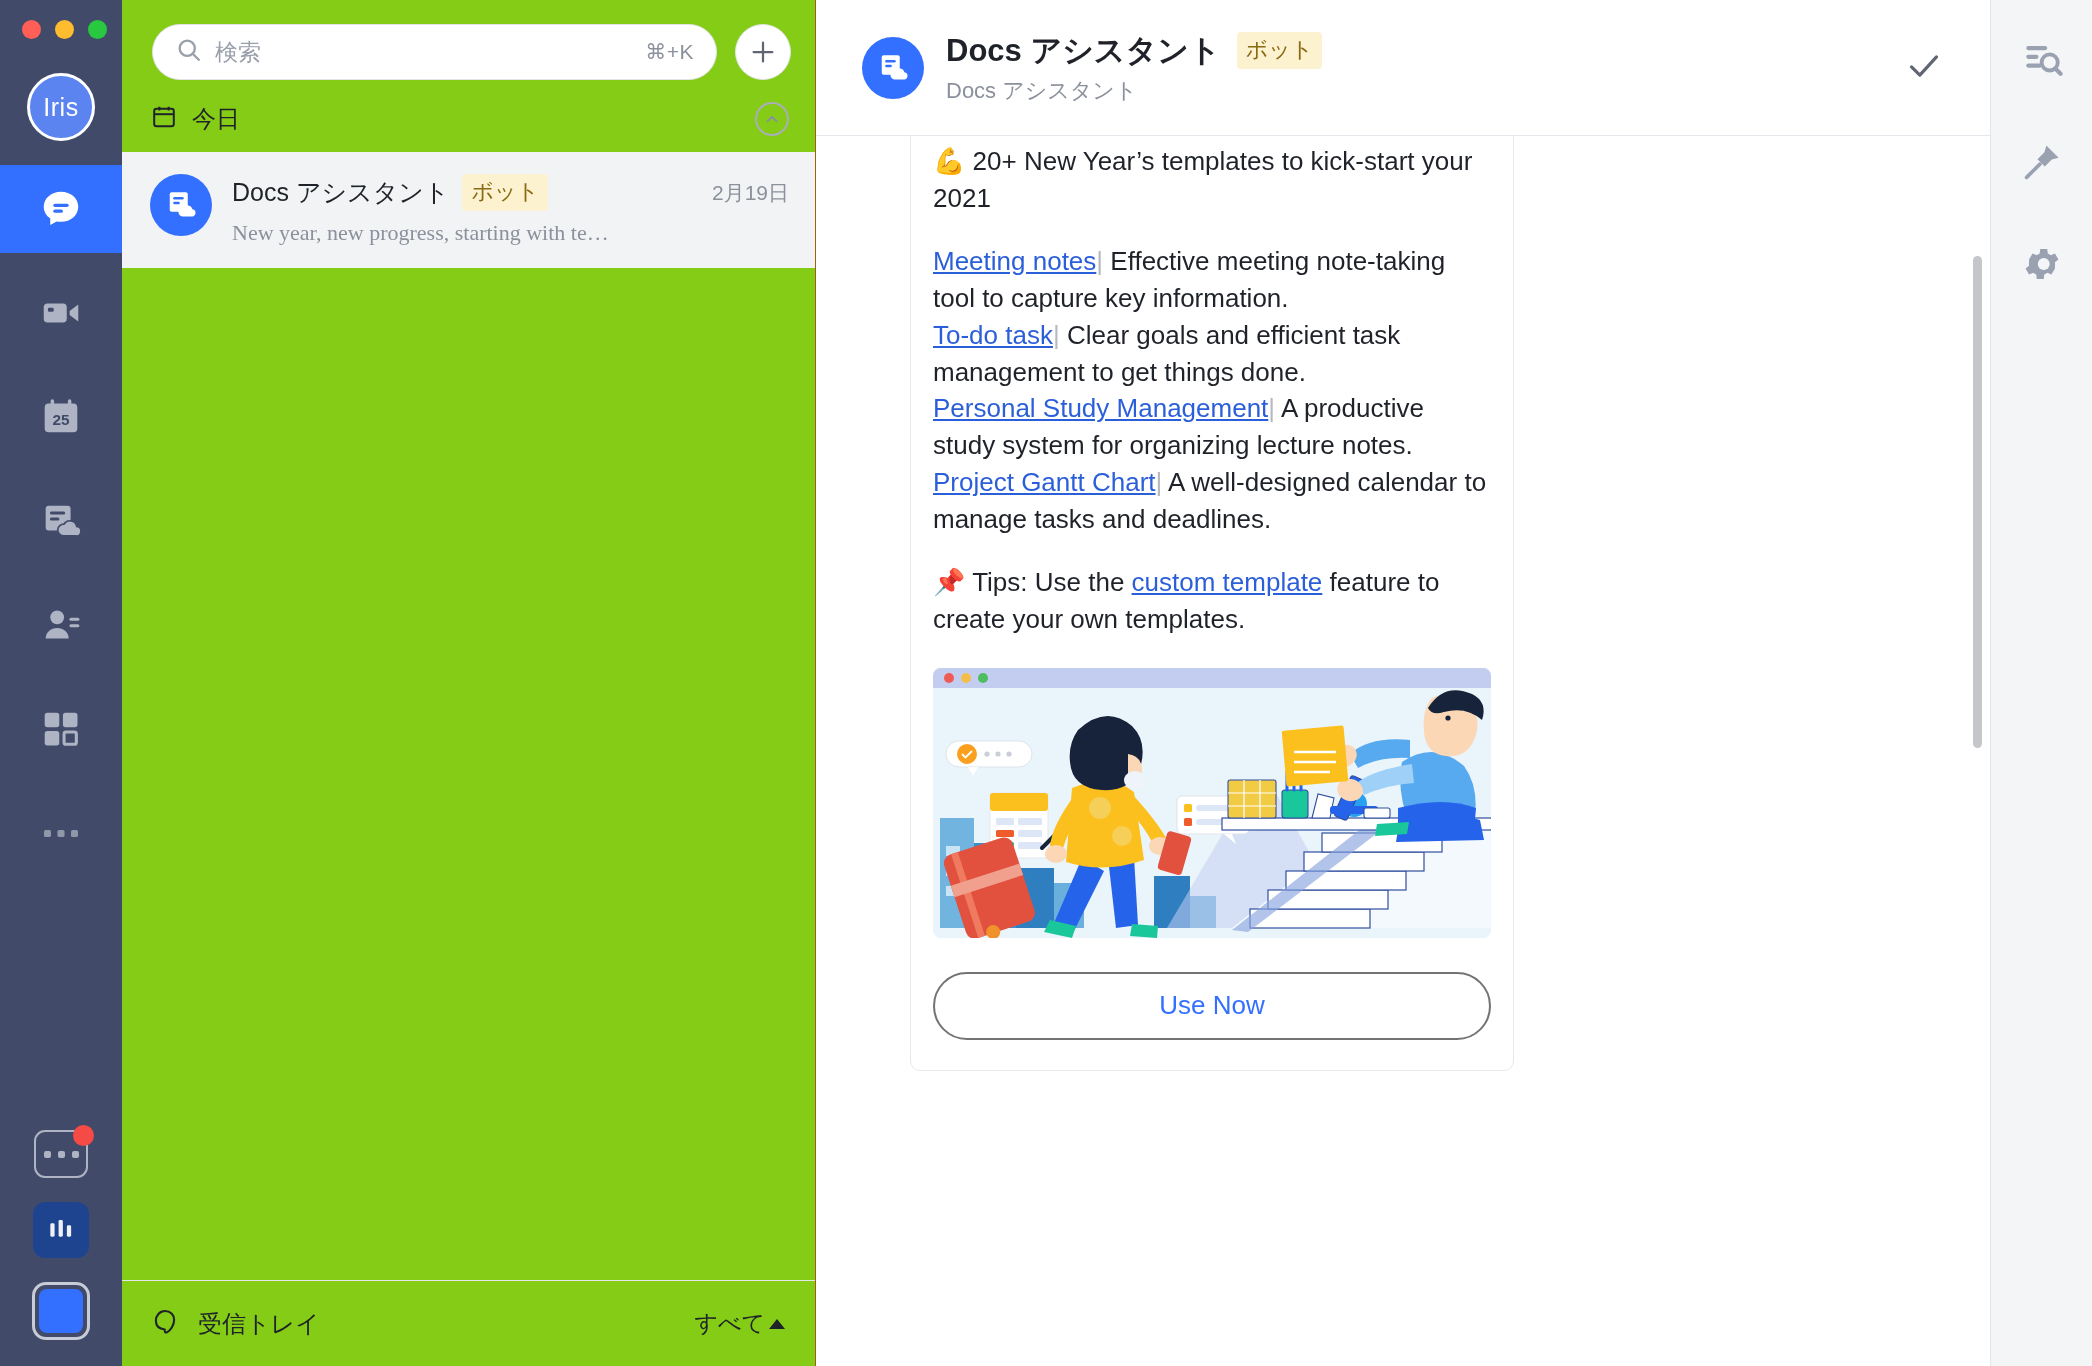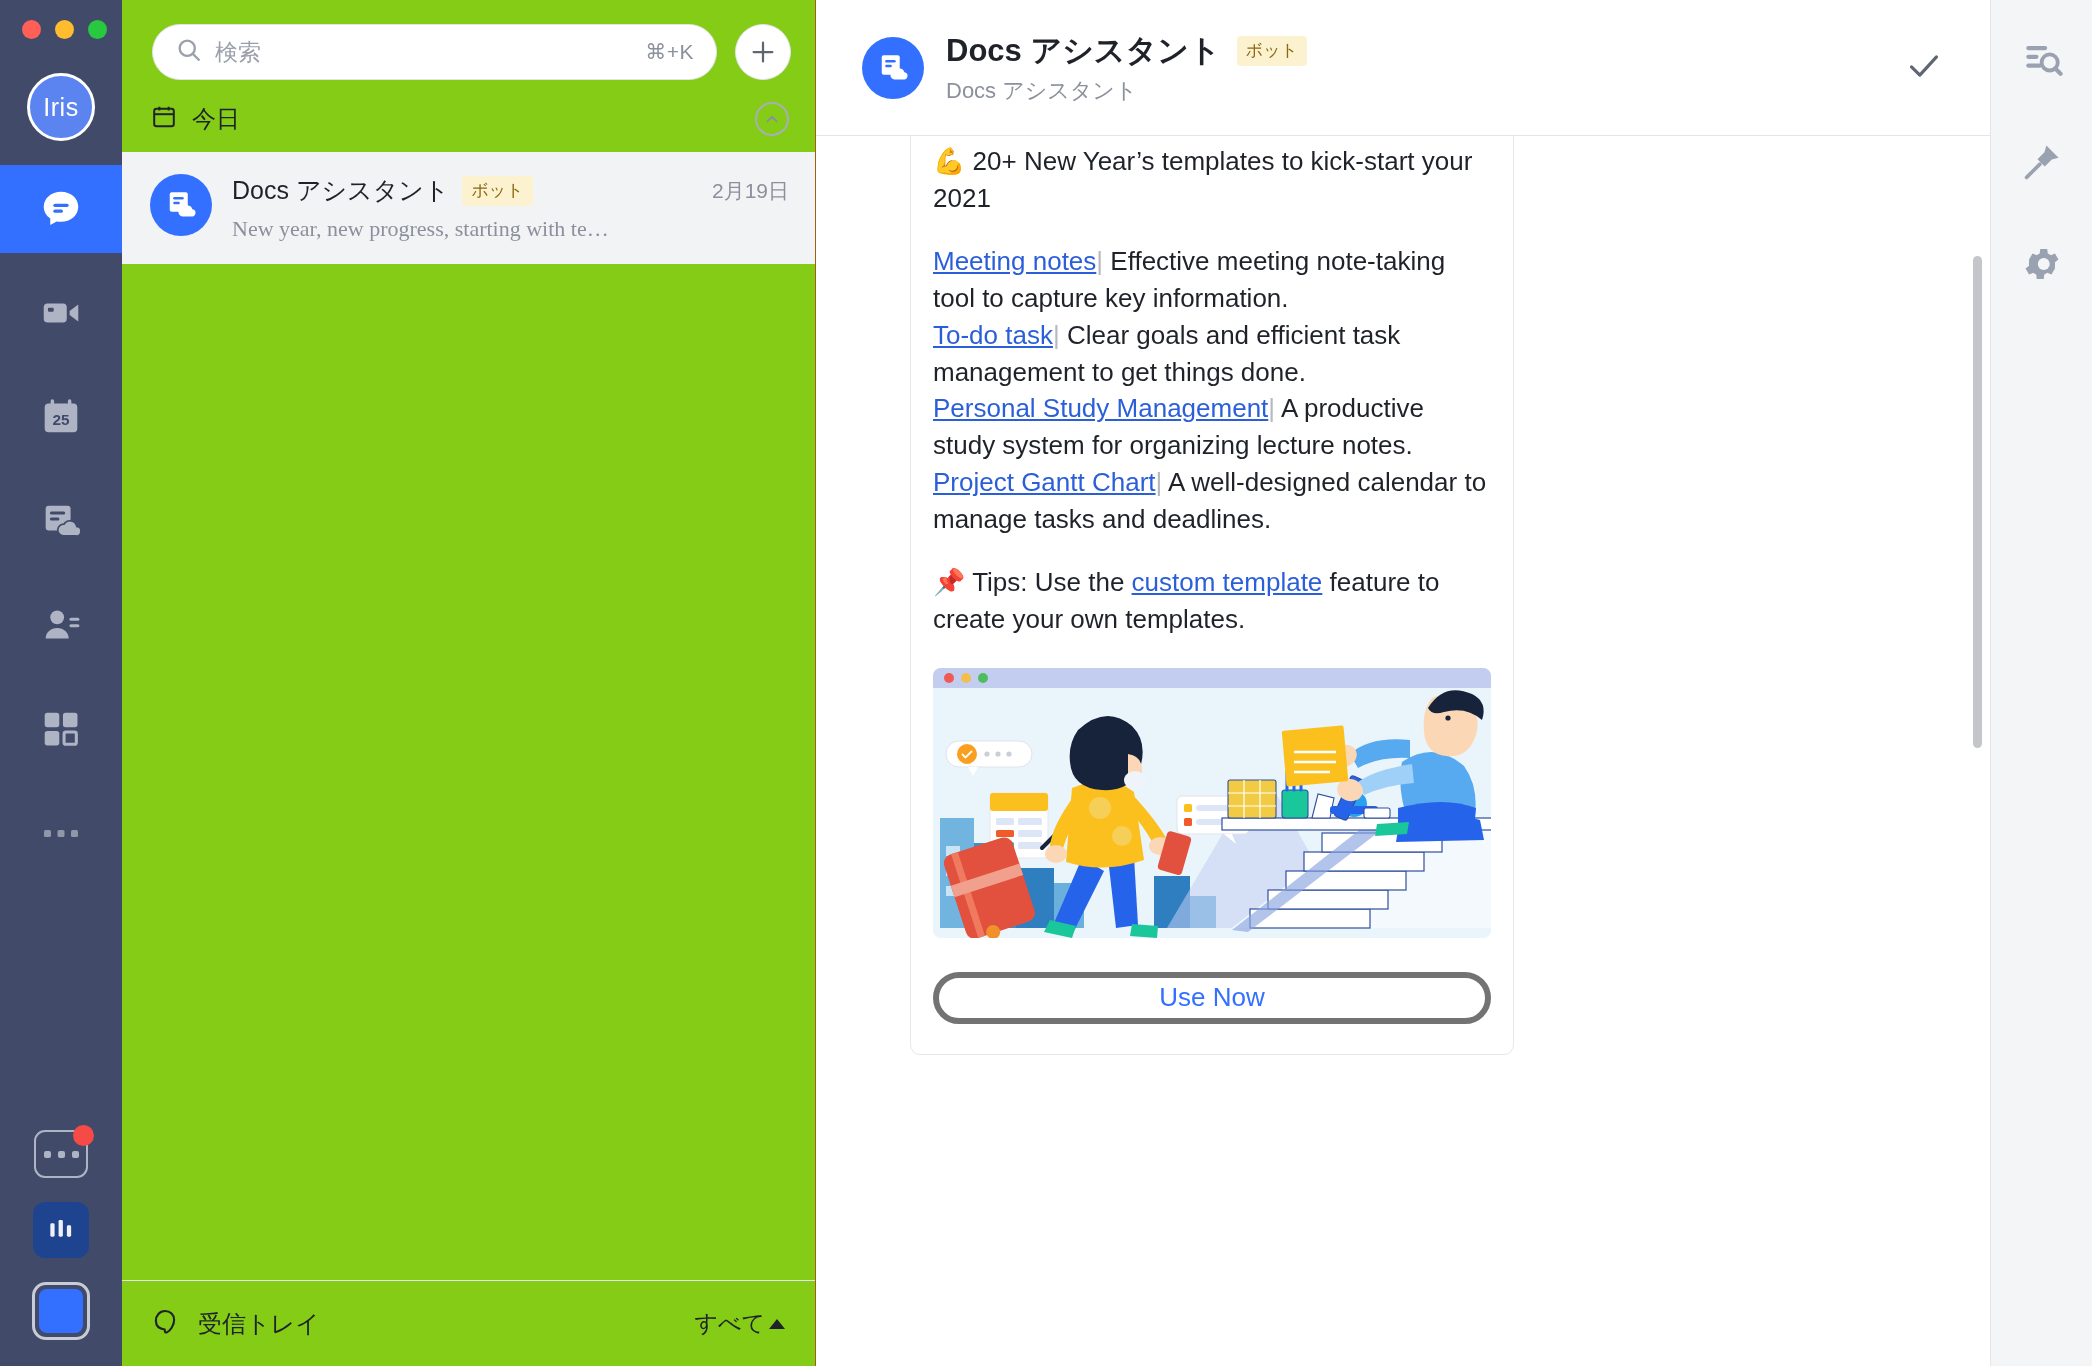--- a/index.html
+++ b/index.html
@@ -99,21 +99,21 @@
     padding: 22px 26px 22px 28px; background: #f2f3f5; cursor: default;
   }
   .conv-avatar {
     width: 62px; height: 62px; border-radius: 50%; background: #3370ff;
     display: flex; align-items: center; justify-content: center; flex: 0 0 62px;
   }
   .conv-body { flex: 1; min-width: 0; }
   .conv-top { display: flex; align-items: center; gap: 13px; }
   .conv-name { font-size: 25px; color: #1f2329; white-space: nowrap; }
   .bot-badge {
-    background: #fdf2d0; color: #8a6a12; font-size: 17px;
+    background: #fdf2d0; color: #8a6a12; font-size: 22px;
     padding: 3px 9px 4px; border-radius: 4px; white-space: nowrap; text-align: center;
   }
   .conv-date { margin-left: auto; font-size: 21px; color: #8b919c; white-space: nowrap; }
   .conv-snippet {
     margin-top: 9px; font-size: 22px; color: #8b919c;
     white-space: nowrap; overflow: hidden; text-overflow: ellipsis; font-family: Liberation Serif, serif;
   }
 
   .list-footer {
     margin-top: auto; height: 86px; border-top: 1px solid #e4e6eb;
@@ -153,22 +153,22 @@
   .card-text p { margin-bottom: 26px; }
   .card-text p:last-child { margin-bottom: 0; }
   .lnk { color: #2b5fd9; }
   .sep { color: #b6b9bf; }
 
   .illus {
     margin-top: 30px; width: 100%; height: 270px;
     border-radius: 8px; overflow: hidden; background: #eaf4fb;
   }
   .use-now {
-    display: block; width: 100%; margin-top: 34px; height: 52px;
-    border: 6px solid #737373; border-radius: 34px; background: #fff;
+    display: block; width: 100%; margin-top: 34px; height: 68px;
+    border: 2px solid #737373; border-radius: 34px; background: #fff;
     color: #3370ff; font-size: 26px; font-family: inherit; cursor: pointer;
   }
 
   .vscroll {
     position: absolute; right: 8px; top: 120px; width: 9px; height: 492px;
     border-radius: 5px; background: #c4c6ca;
   }
 
   
   .right-rail {

